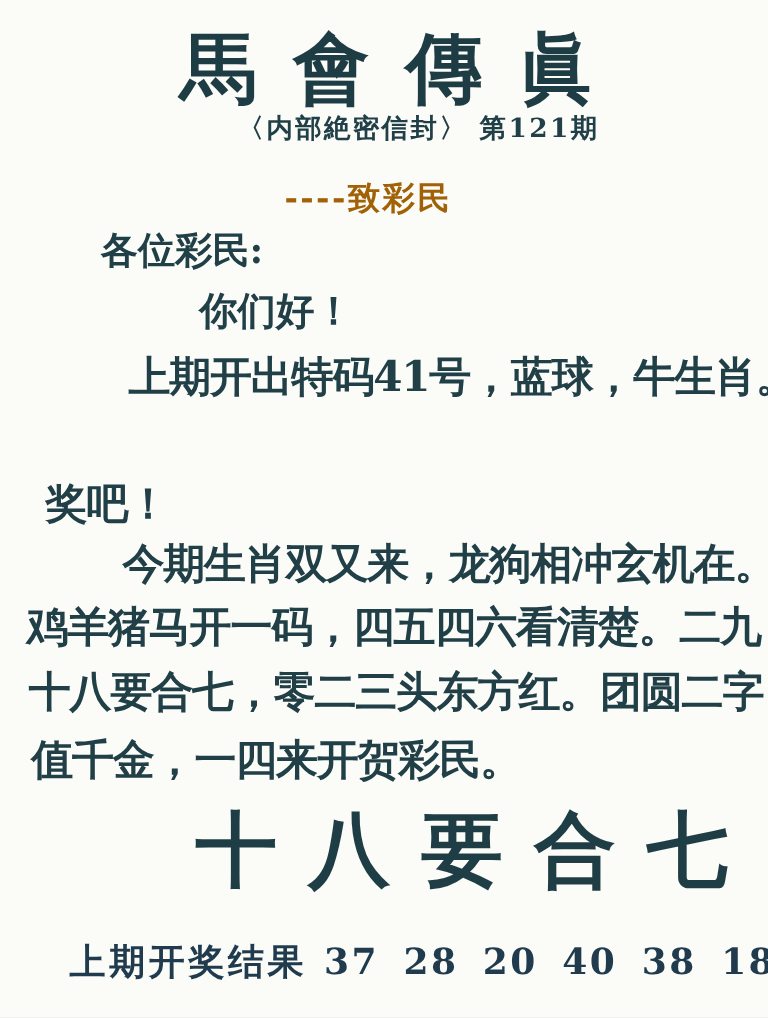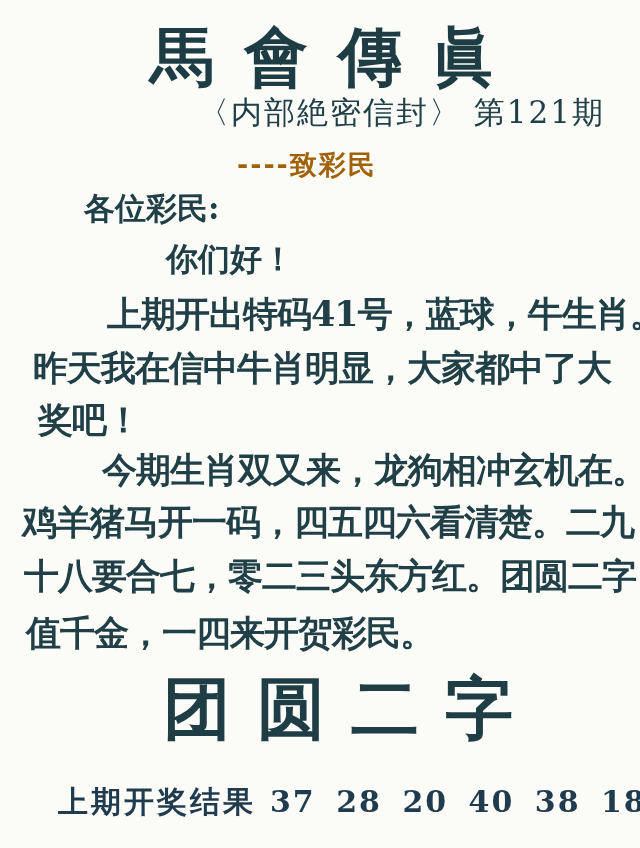--- a/index.html
+++ b/index.html
@@ -23,22 +23,22 @@
     top: 14px;
     left: 150px;
     font-size: 64px;
     font-weight: 700;
     letter-spacing: 30px;
     color: #1d3c43;
   }
   .subtitle {
     top: 92px;
     left: 198px;
-    font-size: 31px;
-    font-weight: 400;
+    font-size: 22px;
+    font-weight: 700;
     letter-spacing: 2px;
   }
   .dedication {
     top: 147px;
     left: 237px;
     font-size: 27px;
     font-weight: 700;
     letter-spacing: 2px;
     color: #a16207;
   }
@@ -96,27 +96,26 @@
 
   <div class="abs subtitle">〈内部絶密信封〉 第121期</div>
 
   <div class="abs dedication">----致彩民</div>
 
   <div class="abs salutation">各位彩民:</div>
 
   <div class="abs greeting">你们好！</div>
 
   <div class="abs body-line p1-l1">上期开出特码41号，蓝球，牛生肖。</div>
-  <div class="abs body-line p1-l2">昨天我在信中牛肖明显，大家都中了大</div>
   <div class="abs body-line p1-l3">奖吧！</div>
 
   <div class="abs body-line p2-l1">今期生肖双又来，龙狗相冲玄机在。</div>
   <div class="abs body-line p2-l2">鸡羊猪马开一码，四五四六看清楚。二九</div>
   <div class="abs body-line p2-l3">十八要合七，零二三头东方红。团圆二字</div>
   <div class="abs body-line p2-l4">值千金，一四来开贺彩民。</div>
 
-  <div class="abs signature">团圆二字</div>
+  <div class="abs signature">十八要合七</div>
 
   <div class="abs results">
     <span class="label">上期开奖结果</span><span class="numbers">37 28 20 40 38 18</span>
   </div>
 
 </div>
 
 </body></html>

